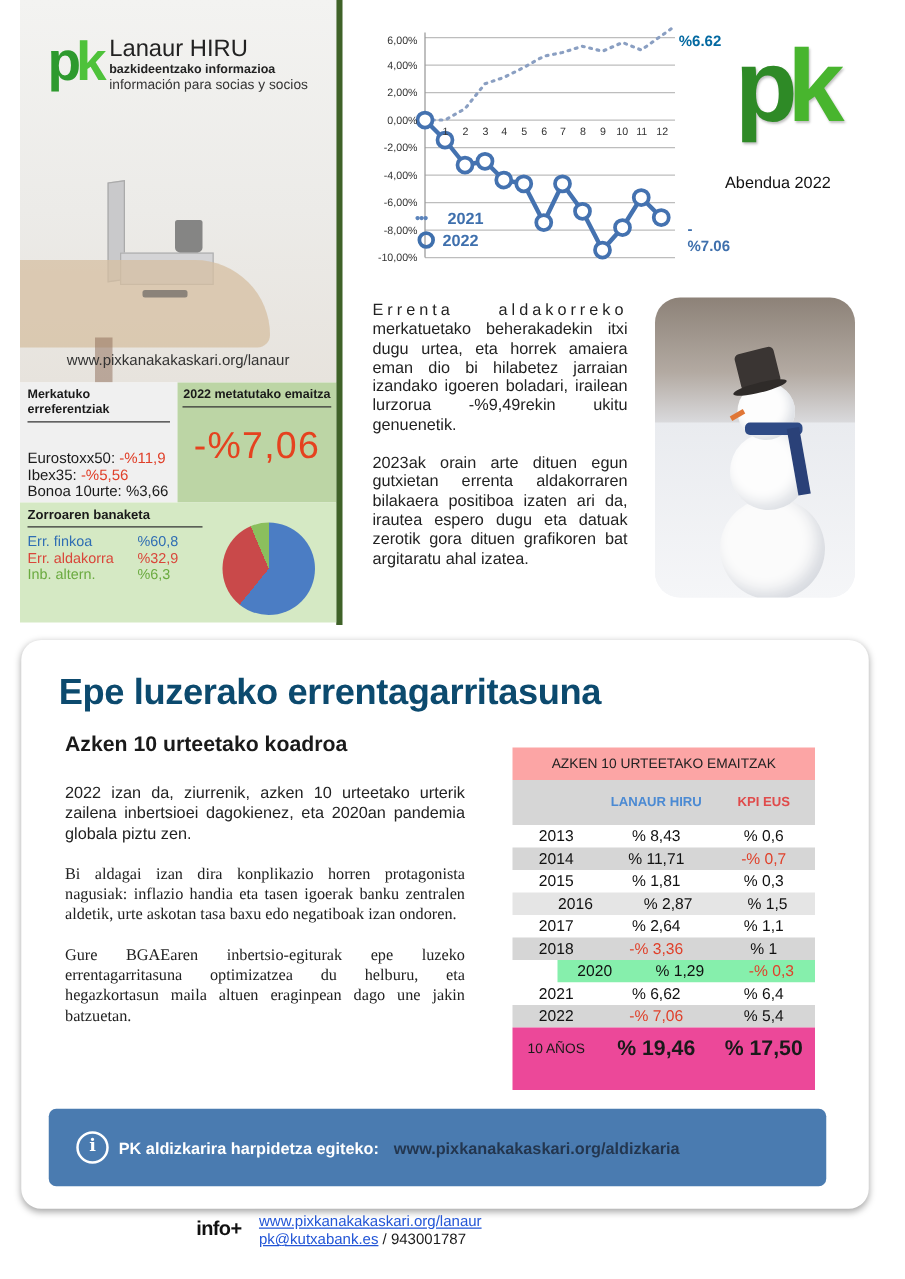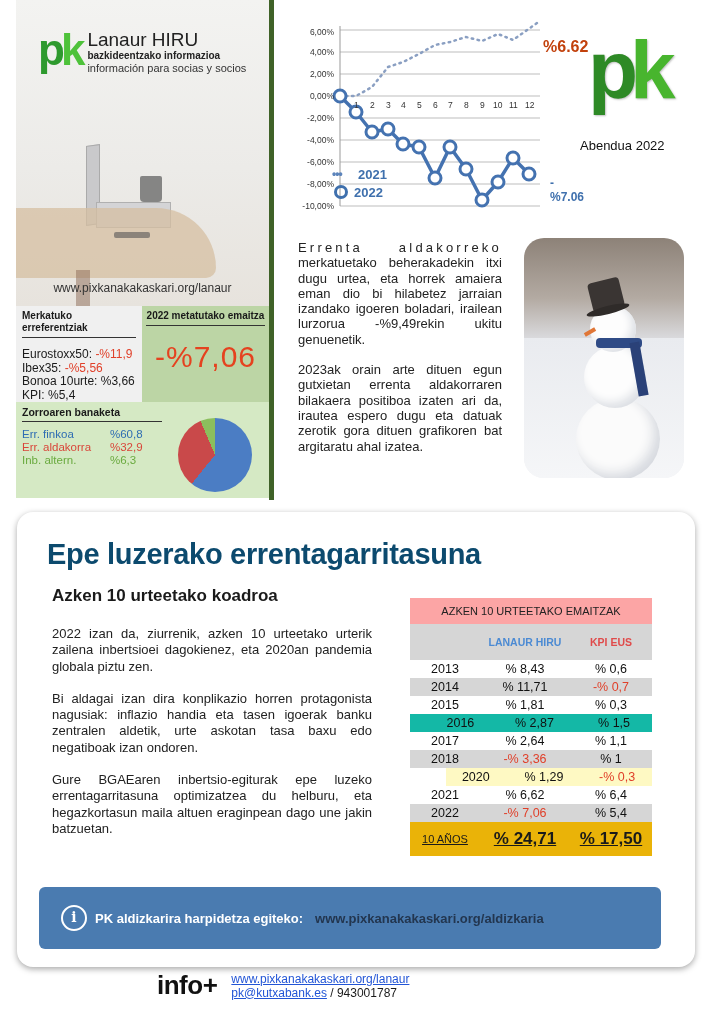--- a/index.html
+++ b/index.html
@@ -18,39 +18,39 @@
   .table-top { position: absolute; left: 0; top: 208px; width: 200px; height: 70px; border-radius: 0 60px 10px 0; background: #d6bfa2; opacity: .75; }
   .table-leg { position: absolute; left: 60px; top: 270px; width: 14px; height: 36px; background: #8b6a55; opacity: .5; }
   .laptop-screen { position: absolute; left: 70px; top: 145px; width: 14px; height: 80px; background: #c9c9cb; transform: skewY(-8deg); border: 1px solid #aaa; }
   .laptop-base { position: absolute; left: 80px; top: 202px; width: 75px; height: 26px; background: #d4d4d6; border: 1px solid #b0b0b0; }
   .mug { position: absolute; left: 124px; top: 176px; width: 22px; height: 26px; background: #6b6b6b; border-radius: 2px 2px 4px 4px; opacity: .8; }
   .phone { position: absolute; left: 98px; top: 232px; width: 36px; height: 6px; background: #555; border-radius: 2px; opacity: .6; }
   .hero-url { position: absolute; left: 0; width: 253px; top: 281px; text-align: center; font-size: 12px; color: #333; }
 
   .ref-box { position: absolute; left: 0; top: 306px; width: 126px; height: 96px; background: #f0f0f0; padding: 4px 6px; }
   .ref-head { font-size: 10px; font-weight: bold; line-height: 12px; border-bottom: 1.5px solid #333; padding-bottom: 3px; }
-  .ref-list { margin-top: 10px; font-size: 12px; line-height: 13.5px; }
+  .ref-list { margin-top: 22px; font-size: 12px; line-height: 13.5px; }
   .neg { color: #e0402a; }
   .result-box { position: absolute; left: 126px; top: 306px; width: 127px; height: 96px; background: #bcd5a5; padding: 4px 4px; text-align: center; }
   .res-head { font-size: 10px; font-weight: bold; line-height: 12px; border-bottom: 1.5px solid #333; padding-bottom: 3px; }
   .res-value { font-size: 30px; color: #e5421f; margin-top: 14px; letter-spacing: 1px; }
 
   .alloc-box { position: absolute; left: 0; top: 402px; width: 253px; height: 96px; background: #d5e9c4; padding: 4px 6px; }
   .alloc-head { font-size: 10.5px; font-weight: bold; width: 140px; border-bottom: 1.5px solid #333; padding-bottom: 3px; }
   .alloc-rows { margin-top: 6px; font-size: 11.5px; line-height: 13px; }
   .alloc-row { display: flex; width: 140px; }
   .alloc-row span:first-child { width: 88px; }
   .pie { position: absolute; left: 162px; top: 16px; width: 74px; height: 74px; border-radius: 50%;
     background: conic-gradient(#4b7dc4 0deg 219deg, #c9494a 219deg 337deg, #8bbf5d 337deg 360deg); }
 
   
   .chart { position: absolute; left: 290px; top: 20px; width: 280px; height: 200px; }
   .y-tick { position: absolute; left: 0; width: 44px; text-align: right; font-size: 8.5px; color: #333; }
   .x-tick { position: absolute; font-size: 8.5px; color: #333; }
-  .chart-label-2021 { position: absolute; left: 253px; top: 18px; font-size: 16px; font-weight: bold; color: #c2410c; }
+  .chart-label-2021 { position: absolute; left: 253px; top: 6px; font-size: 12px; font-weight: bold; color: #0369a1; }
   .chart-label-2022 { position: absolute; left: 260px; top: 156px; font-size: 12px; font-weight: bold; color: #3f70ad; }
   .legend { position: absolute; left: 42px; top: 145px; font-size: 13px; font-weight: bold; color: #3f70ad; }
   .legend-row { display: flex; align-items: center; height: 18px; }
   .leg-dots { width: 22px; color: #5c84bb; letter-spacing: -1px; font-size: 12px; }
   .leg-circle { width: 14px; height: 14px; border: 3px solid #3f70ad; border-radius: 50%; margin: 0 6px 0 2px; }
 
   
   .pk-big { position: absolute; left: 588px; top: 30px; font-size: 82px; font-weight: bold; letter-spacing: -8px; color: #2e8a26; line-height: 80px; text-shadow: 1px 1px 2px rgba(0,0,0,.25); }
   .pk-big .k { color: #48b52e; }
   .issue-date { position: absolute; left: 580px; top: 138px; font-size: 13px; color: #111; }
@@ -68,45 +68,45 @@
   .sm-hat-top { position: absolute; left: 66px; top: 42px; width: 32px; height: 30px; background: #3a3533; border-radius: 4px; transform: rotate(-14deg); }
   .sm-scarf { position: absolute; left: 72px; top: 100px; width: 46px; height: 10px; background: #2f4b86; border-radius: 4px; }
   .sm-scarf-tail { position: absolute; left: 110px; top: 104px; width: 10px; height: 54px; background: #2a4178; transform: rotate(-10deg); }
   .sm-nose { position: absolute; left: 60px; top: 92px; width: 12px; height: 4px; background: #e07636; transform: rotate(-30deg); }
 
   
   .card { position: absolute; left: 17px; top: 512px; width: 678px; height: 455px; background: #fff; border-radius: 16px; box-shadow: 0 2px 6px rgba(0,0,0,.35); }
   .card-title { position: absolute; left: 30px; top: 26px; font-size: 29px; font-weight: bold; color: #0c4a6e; letter-spacing: -.3px; }
   .card-sub { position: absolute; left: 35px; top: 74px; font-size: 17px; font-weight: bold; }
   .card-body { position: absolute; left: 35px; top: 114px; width: 320px; font-size: 13px; line-height: 16.3px; text-align: justify; color: #222; }
-  .card-body p + p { margin-top: 16px; }
+  .card-body p + p { margin-top: 16px; font-family: Liberation Serif, serif; }
 
   .results { position: absolute; left: 393px; top: 86px; width: 242px; font-size: 12.5px; }
   .results-title { background: #fca5a5; height: 26px; line-height: 26px; text-align: center; font-size: 11px; color: #222; }
   .results-head { display: flex; background: #d6d6d6; height: 36px; align-items: center; font-weight: bold; font-size: 10.5px; }
   .results-head div { text-align: center; line-height: 12px; }
   .c1 { width: 70px; text-align: center; }
   .c2 { width: 90px; text-align: center; }
   .c3 { width: 82px; text-align: center; }
   .h-lanaur { color: #4b8ad3; }
   .h-kpi { color: #e04b4b; }
   .results-row { display: flex; height: 18px; line-height: 18px; color: #111; }
   .results-row:nth-child(even) { background: #d6d6d6; }
-  .results-total { display: flex; background: #eab308; height: 34px; line-height: 34px; text-decoration: underline; }
+  .results-total { display: flex; background: #ec4899; height: 50px; line-height: 34px; }
   .results-total .c1 { font-size: 11px; }
   .results-total .c2, .results-total .c3 { font-size: 17px; font-weight: bold; }
 
   .banner { position: absolute; left: 22px; top: 375px; width: 622px; height: 62px; background: #4a7bb0; border-radius: 6px; display: flex; align-items: center; padding-left: 22px; }
   .info-icon { width: 26px; height: 26px; border: 2.5px solid #fff; border-radius: 50%; color: #fff; font-family: "DejaVu Serif", serif; font-weight: bold; font-size: 14px; text-align: center; line-height: 21px; }
   .banner-label { margin-left: 8px; color: #fff; font-weight: bold; font-size: 13px; }
   .banner-url { margin-left: 12px; color: #23364f; font-weight: bold; font-size: 13px; }
 
   
   .footer { position: absolute; left: 157px; top: 970px; display: flex; align-items: center; }
-  .info-plus { font-size: 26px; font-weight: bold; letter-spacing: -.5px; color: #111; }
+  .info-plus { font-size: 16px; font-weight: bold; letter-spacing: -.5px; color: #111; }
   .footer-links { margin-left: 14px; font-size: 12px; line-height: 14px; }
   .footer-links a { color: #2255d6; text-decoration: underline; }
 </style>
 </head>
 <body>
 
 <div class="left-col">
   <div class="hero">
     <div class="laptop-screen"></div>
     <div class="laptop-base"></div>
@@ -272,54 +272,54 @@
         <div class="results-row" style="background: rgb(214, 214, 214);">
           <div class="c1">2014</div>
           <div class="c2">% 11,71</div>
           <div class="c3 neg">-% 0,7</div>
         </div>
         <div class="results-row" style="background: rgb(255, 255, 255);">
           <div class="c1">2015</div>
           <div class="c2">% 1,81</div>
           <div class="c3">% 0,3</div>
         </div>
-        <div class="results-row" style="background: #14b8a6; padding-left: 18px;">
+        <div class="results-row" style="background: #e5e5e5; padding-left: 18px;">
           <div class="c1">2016</div>
           <div class="c2">% 2,87</div>
           <div class="c3">% 1,5</div>
         </div>
         <div class="results-row" style="background: rgb(255, 255, 255);">
           <div class="c1">2017</div>
           <div class="c2">% 2,64</div>
           <div class="c3">% 1,1</div>
         </div>
         <div class="results-row" style="background: rgb(214, 214, 214);">
           <div class="c1">2018</div>
           <div class="c2 neg">-% 3,36</div>
           <div class="c3">% 1</div>
         </div>
-        <div class="results-row" style="background: #fef9c3; margin-left: 36px;">
+        <div class="results-row" style="background: #86efac; margin-left: 36px;">
           <div class="c1">2020</div>
           <div class="c2">% 1,29</div>
           <div class="c3 neg">-% 0,3</div>
         </div>
         <div class="results-row" style="background: rgb(255, 255, 255);">
           <div class="c1">2021</div>
           <div class="c2">% 6,62</div>
           <div class="c3">% 6,4</div>
         </div>
         <div class="results-row" style="background: rgb(214, 214, 214);">
           <div class="c1">2022</div>
           <div class="c2 neg">-% 7,06</div>
           <div class="c3">% 5,4</div>
         </div>
       </div>
     <div class="results-total">
       <div class="c1">10 AÑOS</div>
-      <div class="c2">% 24,71</div>
+      <div class="c2">% 19,46</div>
       <div class="c3">% 17,50</div>
     </div>
   </div>
 
   <div class="banner">
     <div class="info-icon">i</div>
     <span class="banner-label">PK aldizkarira harpidetza egiteko:</span>
     <span class="banner-url">www.pixkanakakaskari.org/aldizkaria</span>
   </div>
 </div>

